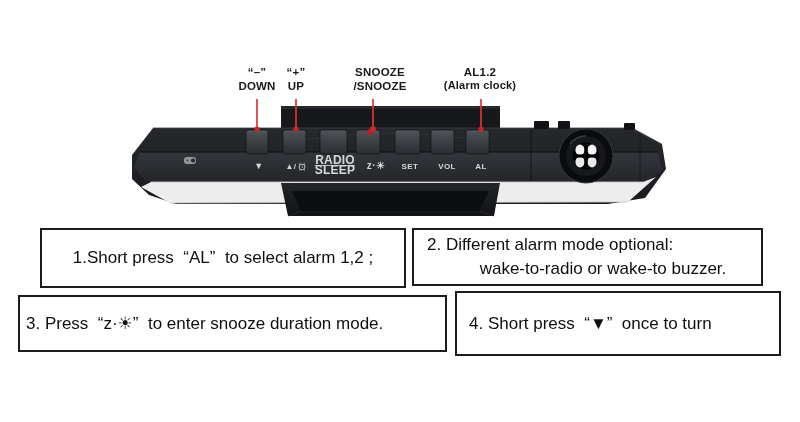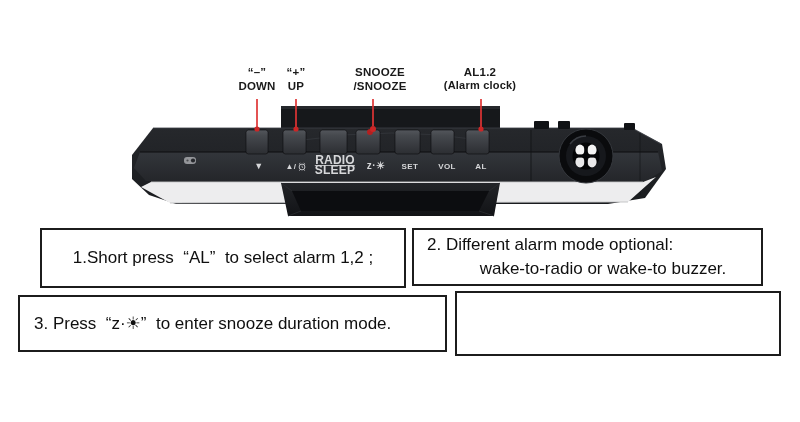--- a/index.html
+++ b/index.html
@@ -38,21 +38,21 @@
   .ibox {
     position:absolute; background:#fff; border:2px solid #1c1c1c;
     color:#0f0f0f; font-size:17px; line-height:24px;
     display:flex; flex-direction:column; justify-content:center;
     box-sizing:border-box;
   }
   .ibox div { white-space:pre-wrap; }
   .box-1 { left:40px;  top:228px; width:366px; height:60px; text-align:center; }
   .box-2 { left:412px; top:228px; width:351px; height:58px; padding-left:13px; }
   .box-2 .l2 { text-indent:18px;text-align:center; }
-  .box-3 { left:18px;  top:295px; width:429px; height:57px; padding-left:14px; }
+  .box-3 { left:18px;  top:295px; width:429px; height:57px; padding-left:6px; }
   .box-4 { left:455px; top:291px; width:326px; height:65px; padding-left:12px; }
   .box-4 .l2 { text-indent:10px; }
 </style>
 </head>
 <body>
 
 <div class="stage">
 
   <svg class="device" width="800" height="422" viewBox="0 0 800 422">
     <defs>
@@ -199,15 +199,16 @@
     <div class="l1">1.Short press  “AL”  to select alarm 1,2 ;</div>
   </div>
   <div class="ibox box-2">
     <div class="l1">2. Different alarm mode optional:</div>
     <div class="l2">wake-to-radio or wake-to buzzer.</div>
   </div>
   <div class="ibox box-3">
     <div class="l1">3. Press  “z·☀”  to enter snooze duration mode.</div>
   </div>
   <div class="ibox box-4">
+    <div class="l1">4. Short press  “▼”  once to turn</div>
   </div>
 
 </div>
 
 </body></html>

